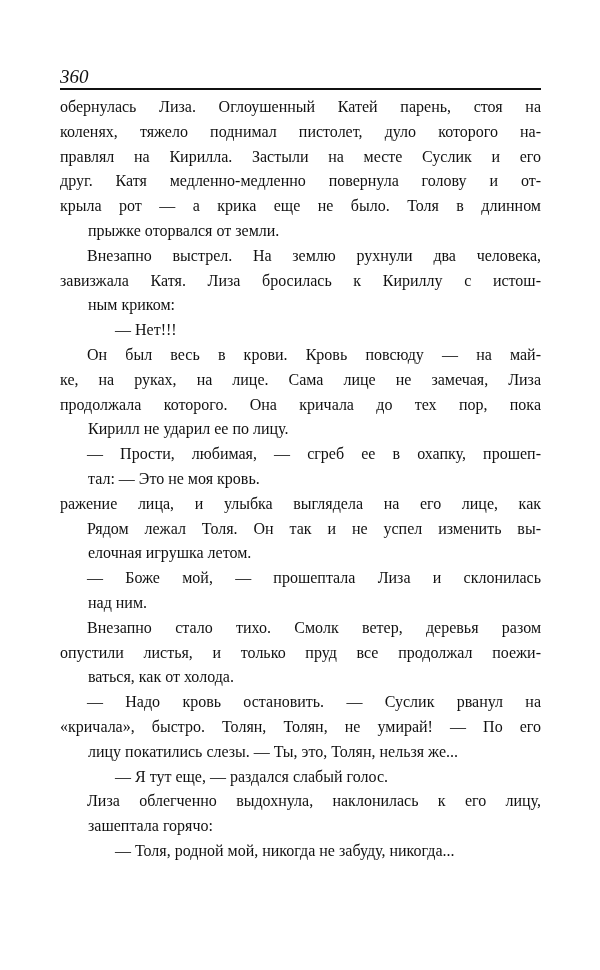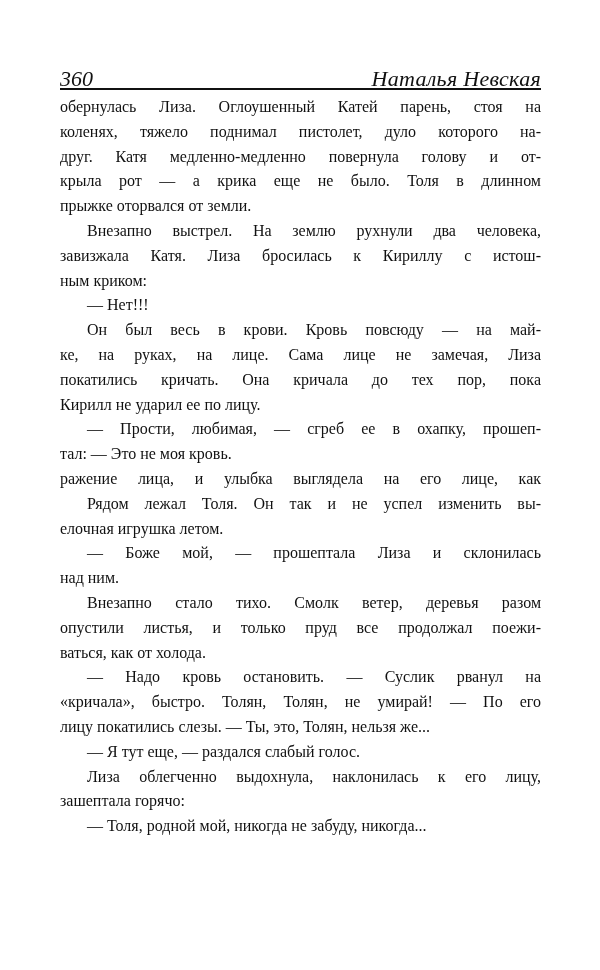--- a/index.html
+++ b/index.html
@@ -21,21 +21,21 @@
     top: 0;
     width: 481px;
   }
   .running-head {
     position: absolute;
     top: 66px;
     left: 0;
     width: 481px;
     height: 22px;
     font-style: italic;
-    font-size: 22px;
+    font-size: 19px;
   }
   .running-head .page-number {
     position: absolute;
     left: 0;
     top: 0;
   }
   .running-head .author {
     position: absolute;
     right: 0;
     top: 0;
@@ -62,45 +62,46 @@
     white-space: nowrap;
     text-align: justify;
     text-align-last: justify;
     overflow: visible;
   }
   .line.indent {
     padding-left: 27px;
   }
   .line.last {
     text-align-last: left;
+    margin-left: 28px;
   }
 </style>
 </head>
 <body>
 
 <div class="page">
   <div class="running-head">
     <span class="page-number">360</span>
-    <span class="author">Наталья Невская</span>
   </div>
   <div class="rule"></div>
 
   <div class="body-text" id="body-text">
     <div class="line">обернулась Лиза. Оглоушенный Катей парень, стоя на</div>
     <div class="line">коленях, тяжело поднимал пистолет, дуло которого на-</div>
+    <div class="line">правлял на Кирилла. Застыли на месте Суслик и его</div>
     <div class="line">друг. Катя медленно-медленно повернула голову и от-</div>
     <div class="line">крыла рот — а крика еще не было. Толя в длинном</div>
     <div class="line last">прыжке оторвался от земли.</div>
     <div class="line indent">Внезапно выстрел. На землю рухнули два человека,</div>
     <div class="line">завизжала Катя. Лиза бросилась к Кириллу с истош-</div>
     <div class="line last">ным криком:</div>
     <div class="line indent last">— Нет!!!</div>
     <div class="line indent">Он был весь в крови. Кровь повсюду — на май-</div>
     <div class="line">ке, на руках, на лице. Сама лице не замечая, Лиза</div>
-    <div class="line">покатились кричать. Она кричала до тех пор, пока</div>
+    <div class="line">продолжала которого. Она кричала до тех пор, пока</div>
     <div class="line last">Кирилл не ударил ее по лицу.</div>
     <div class="line indent">— Прости, любимая, — сгреб ее в охапку, прошеп-</div>
     <div class="line last">тал: — Это не моя кровь.</div>
     <div class="line">ражение лица, и улыбка выглядела на его лице, как</div>
     <div class="line indent">Рядом лежал Толя. Он так и не успел изменить вы-</div>
     <div class="line last">елочная игрушка летом.</div>
     <div class="line indent">— Боже мой, — прошептала Лиза и склонилась</div>
     <div class="line last">над ним.</div>
     <div class="line indent">Внезапно стало тихо. Смолк ветер, деревья разом</div>
     <div class="line">опустили листья, и только пруд все продолжал поежи-</div>

